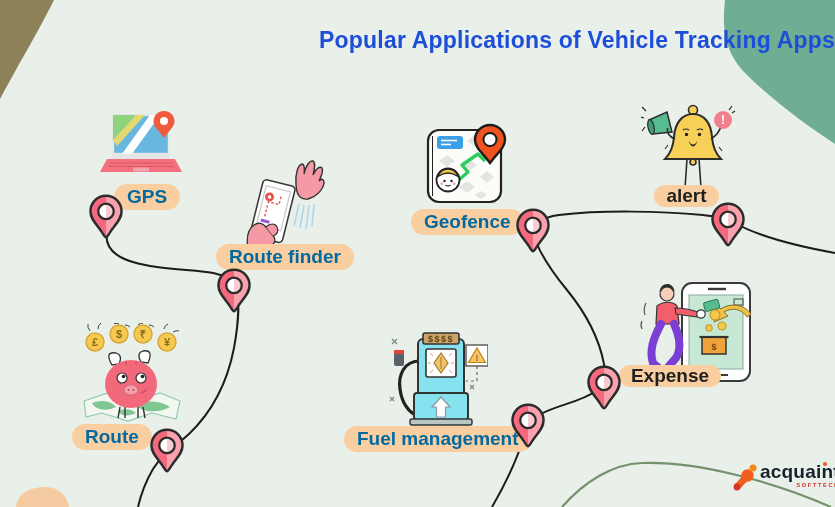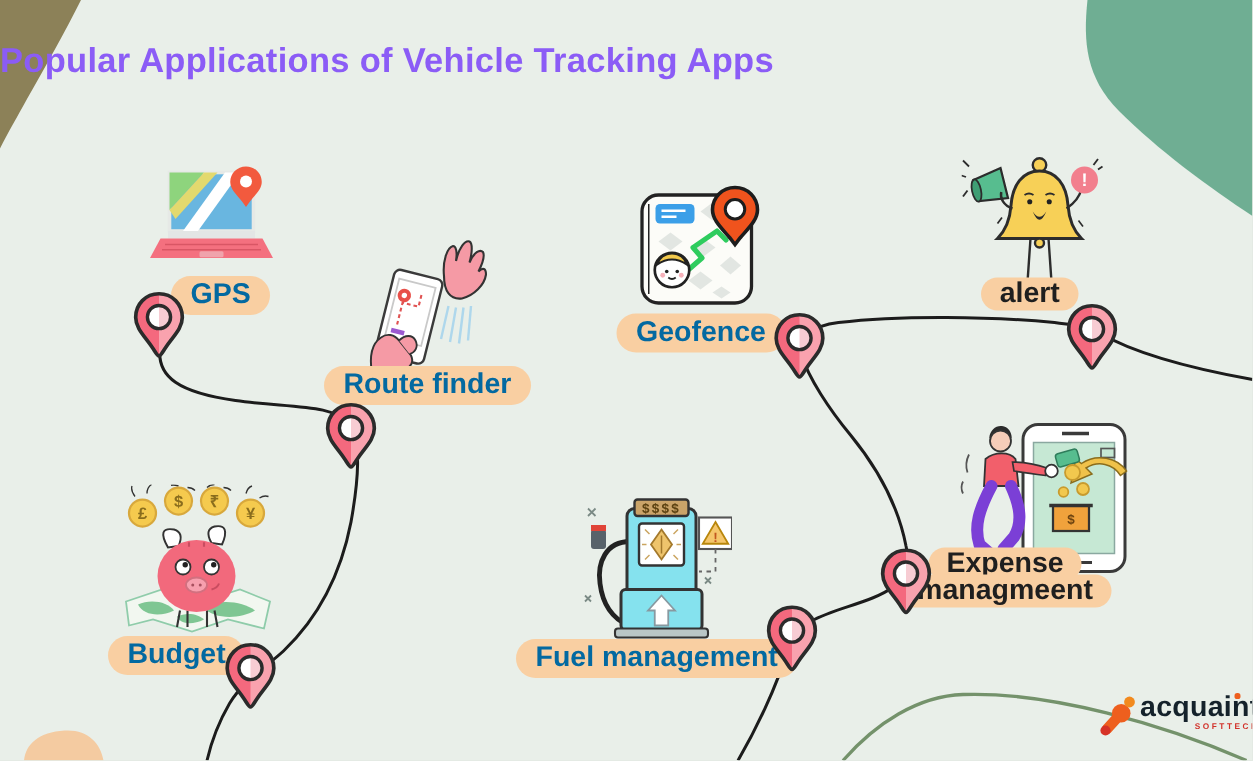--- a/index.html
+++ b/index.html
@@ -6,22 +6,22 @@
   .canvas{
     position:relative;width:835px;height:507px;margin:0 auto;
     background:#e9efe9;overflow:hidden;
     font-family:"Liberation Sans",sans-serif;
   }
   .abs{position:absolute;}
   svg{display:block;}
   .bg-layer{left:0;top:0;z-index:0;}
   .road-layer{left:0;top:0;z-index:1;}
   .title{
-    left:0;right:0;top:27px;text-align:left;z-index:3;
-    font-size:23px;font-weight:800;color:#8b5cf6;letter-spacing:.2px;
+    left:0;right:0;top:27px;text-align:right;z-index:3;
+    font-size:23px;font-weight:800;color:#1d4ed8;letter-spacing:.2px;
   }
   .pill{
     position:absolute;z-index:3;background:#f9cfa2;border-radius:16px;
     padding:2px 13px;font-weight:bold;font-size:19px;color:#0369a1;white-space:nowrap;
   }
   .pill-stack{position:absolute;z-index:3;text-align:center;line-height:1.05;}
   .pill-line{
     display:inline-block;background:#f9cfa2;border-radius:14px;
     padding:1px 12px;font-weight:bold;font-size:19px;color:#1f1f1f;white-space:nowrap;
   }
@@ -278,28 +278,27 @@
     <span>Geofence</span>
   </div>
   <div class="pill" style="left:216px;top:244px">
     <span>Route finder</span>
   </div>
   <div class="pill-stack" style="left:604px;top:172px;width:165px">
     <br>
     <span class="pill-line second">alert</span>
   </div>
   <div class="pill" style="left:72px;top:424px">
-    <span>Budget</span>
+    <span>Route</span>
   </div>
   <div class="pill" style="left:344px;top:426px">
     <span>Fuel management</span>
   </div>
   <div class="pill-stack" style="left:580px;top:365px;width:180px">
     <span class="pill-line">Expense</span><br>
-    <span class="pill-line second">managmeent</span>
   </div>
 
   <svg class="pin" style="left:87px;top:193px" width="38" height="49" viewBox="0 0 40 52">
       <use href="#map-pin"></use>
     </svg>
   <svg class="pin" style="left:215px;top:267px" width="38" height="49" viewBox="0 0 40 52">
       <use href="#map-pin"></use>
     </svg>
   <svg class="pin" style="left:514px;top:207px" width="38" height="49" viewBox="0 0 40 52">
       <use href="#map-pin"></use>

